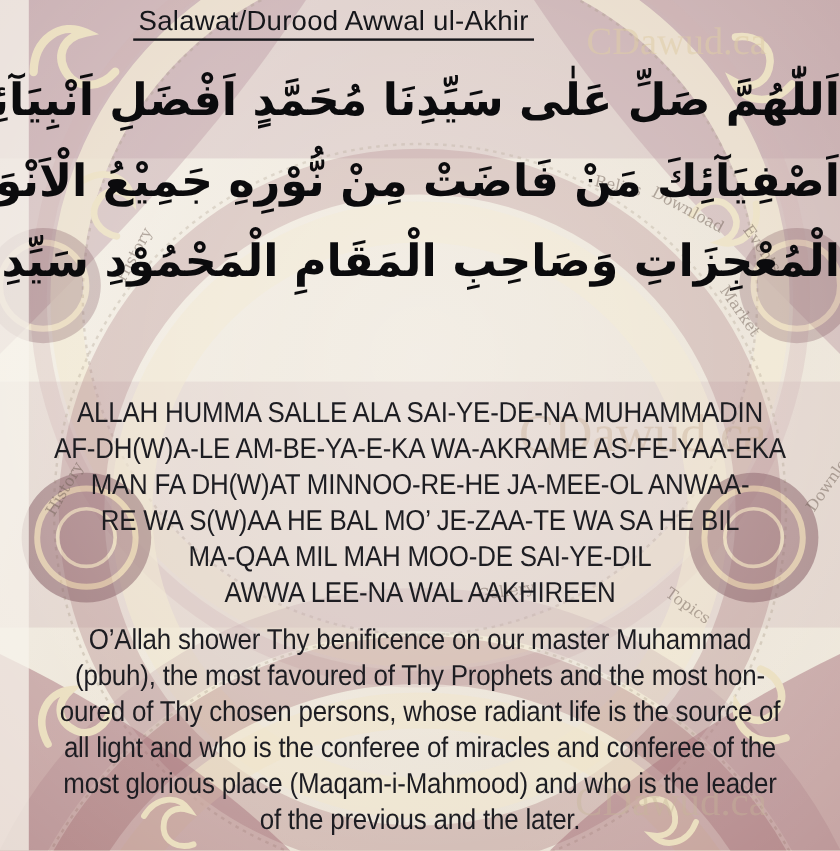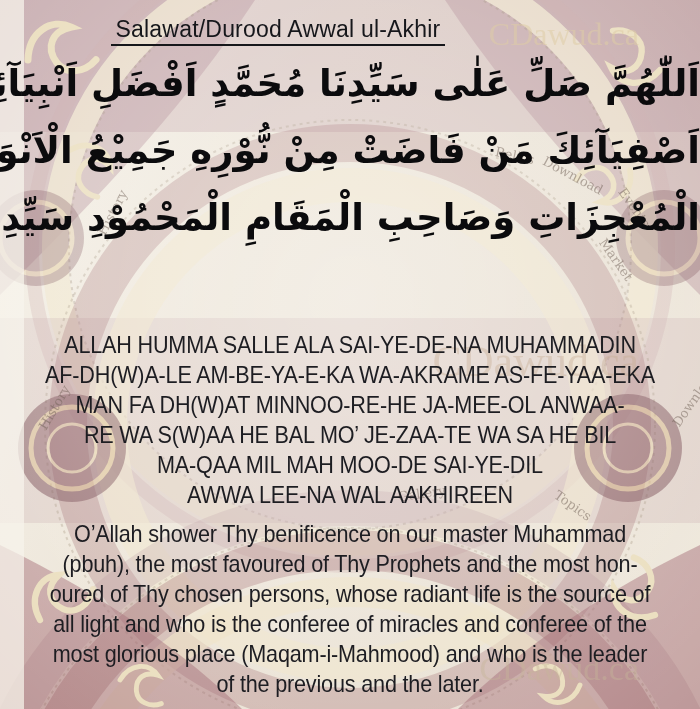--- a/index.html
+++ b/index.html
@@ -33,21 +33,21 @@
   .sw3{left:540px;top:168px;transform:rotate(28deg);}
   .sw4{left:612px;top:200px;transform:rotate(55deg);}
   .sw5{left:592px;top:252px;transform:rotate(55deg);}
   .sw6{left:398px;top:486px;transform:rotate(-8deg);}
   .sw7{left:552px;top:498px;transform:rotate(35deg);}
   .sw8{left:660px;top:388px;transform:rotate(-55deg);}
   .sw9{left:88px;top:205px;transform:rotate(-62deg);}
 
   
   .title{
-    position:absolute;top:16px;left:0;width:556px;margin:0;
+    position:absolute;top:4px;left:0;width:556px;margin:0;
     text-align:center;font-size:23px;font-weight:500;color:#16171b;
     letter-spacing:0.2px;
   }
   .title span{border-bottom:2px solid #16171b;padding:0 5px 2px;}
 
   
   .arabic{
     position:absolute;top:50px;left:0;width:700px;text-align:center;
     direction:rtl;unicode-bidi:isolate;
     font-family:"DejaVu Sans", sans-serif;font-weight:bold;

